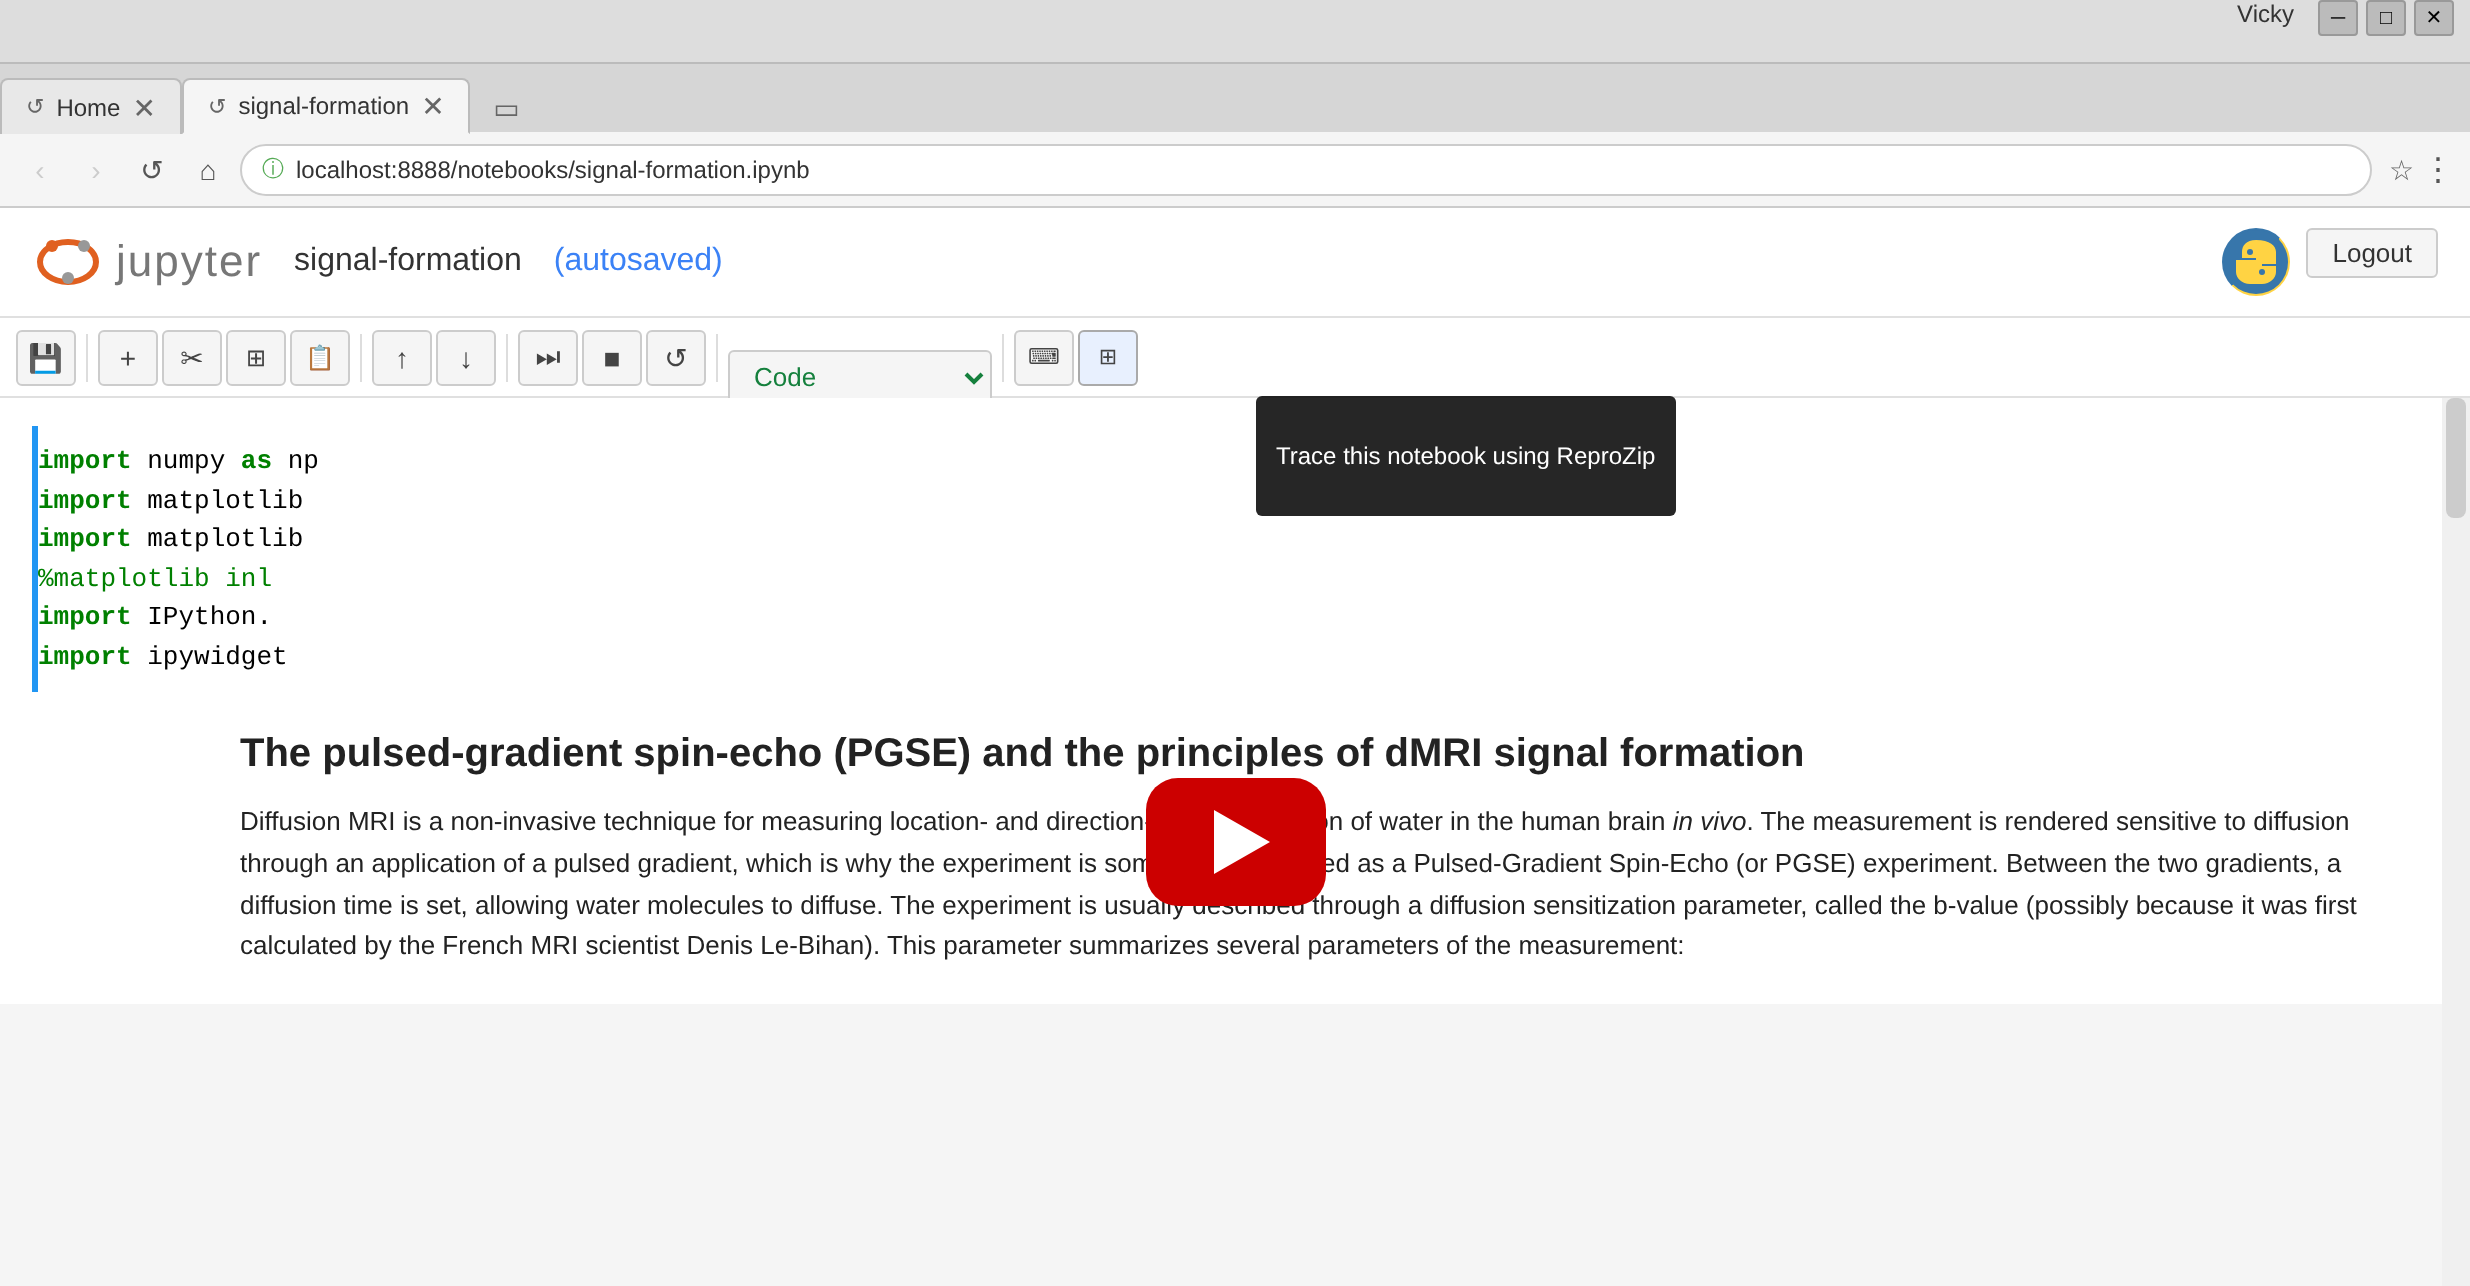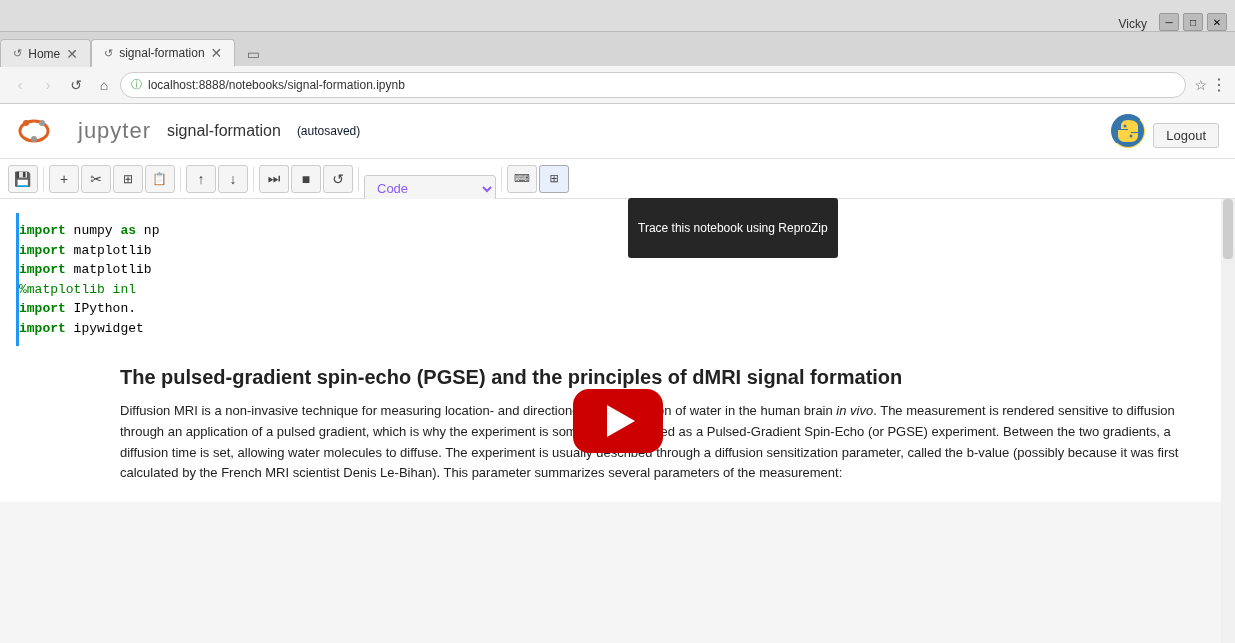--- a/index.html
+++ b/index.html
@@ -3,21 +3,21 @@
   <meta charset="utf-8">
   <style>
     * { margin: 0; padding: 0; box-sizing: border-box; }
     body { width: 1235px; height: 643px; overflow: hidden; font-family: Arial, sans-serif; background: #fff; }
 
     
     .title-bar {
       background: #ddd;
       height: 32px;
       display: flex;
-      align-items: flex-end;
+      align-items: flex-start;
       justify-content: flex-end;
       padding-right: 8px;
       border-bottom: 1px solid #bbb;
     }
     .title-bar-user {
       font-size: 12px;
       color: #333;
       margin-right: 12px;
     }
     .title-bar-controls {
@@ -120,34 +120,33 @@
       gap: 16px;
     }
     .jupyter-logo {
       display: flex; align-items: center; gap: 6px;
     }
     .jupyter-logo-text {
       font-size: 22px;
       color: #777;
       font-weight: 300;
       letter-spacing: 1px;
-      margin-left: 20px;
     }
     .jupyter-notebook-title {
       font-size: 16px;
       color: #333;
       font-weight: normal;
     }
     .jupyter-autosaved {
-      font-size: 12px;
-      color: #0f172a;
+      font-size: 16px;
+      color: #3b82f6;
     }
     .jupyter-header-right {
       margin-left: auto;
-      display: flex; align-items: flex-end; gap: 8px;
+      display: flex; align-items: flex-start; gap: 8px;
     }
     .python-logo {
       width: 34px; height: 34px;
       background: linear-gradient(135deg, #3776ab 50%, #ffd343 50%);
       border-radius: 50%;
       display: flex; align-items: center; justify-content: center;
       font-size: 10px; color: white; font-weight: bold;
     }
     .logout-btn {
       background: #f5f5f5;
@@ -225,21 +224,21 @@
       background: #ddd;
       margin: 0 3px;
     }
     .cell-type-select {
       height: 28px;
       border: 1px solid #ccc;
       border-radius: 3px;
       background: #f5f5f5;
       padding: 0 8px;
       font-size: 13px;
-      color: #8b5cf6;
+      color: #15803d;
       cursor: pointer;
       min-width: 100px;
       margin-top: 20px;
     }
     .toolbar-btn.highlight {
       background: #e8f0fe;
       border-color: #aaa;
       position: relative;
     }
 

